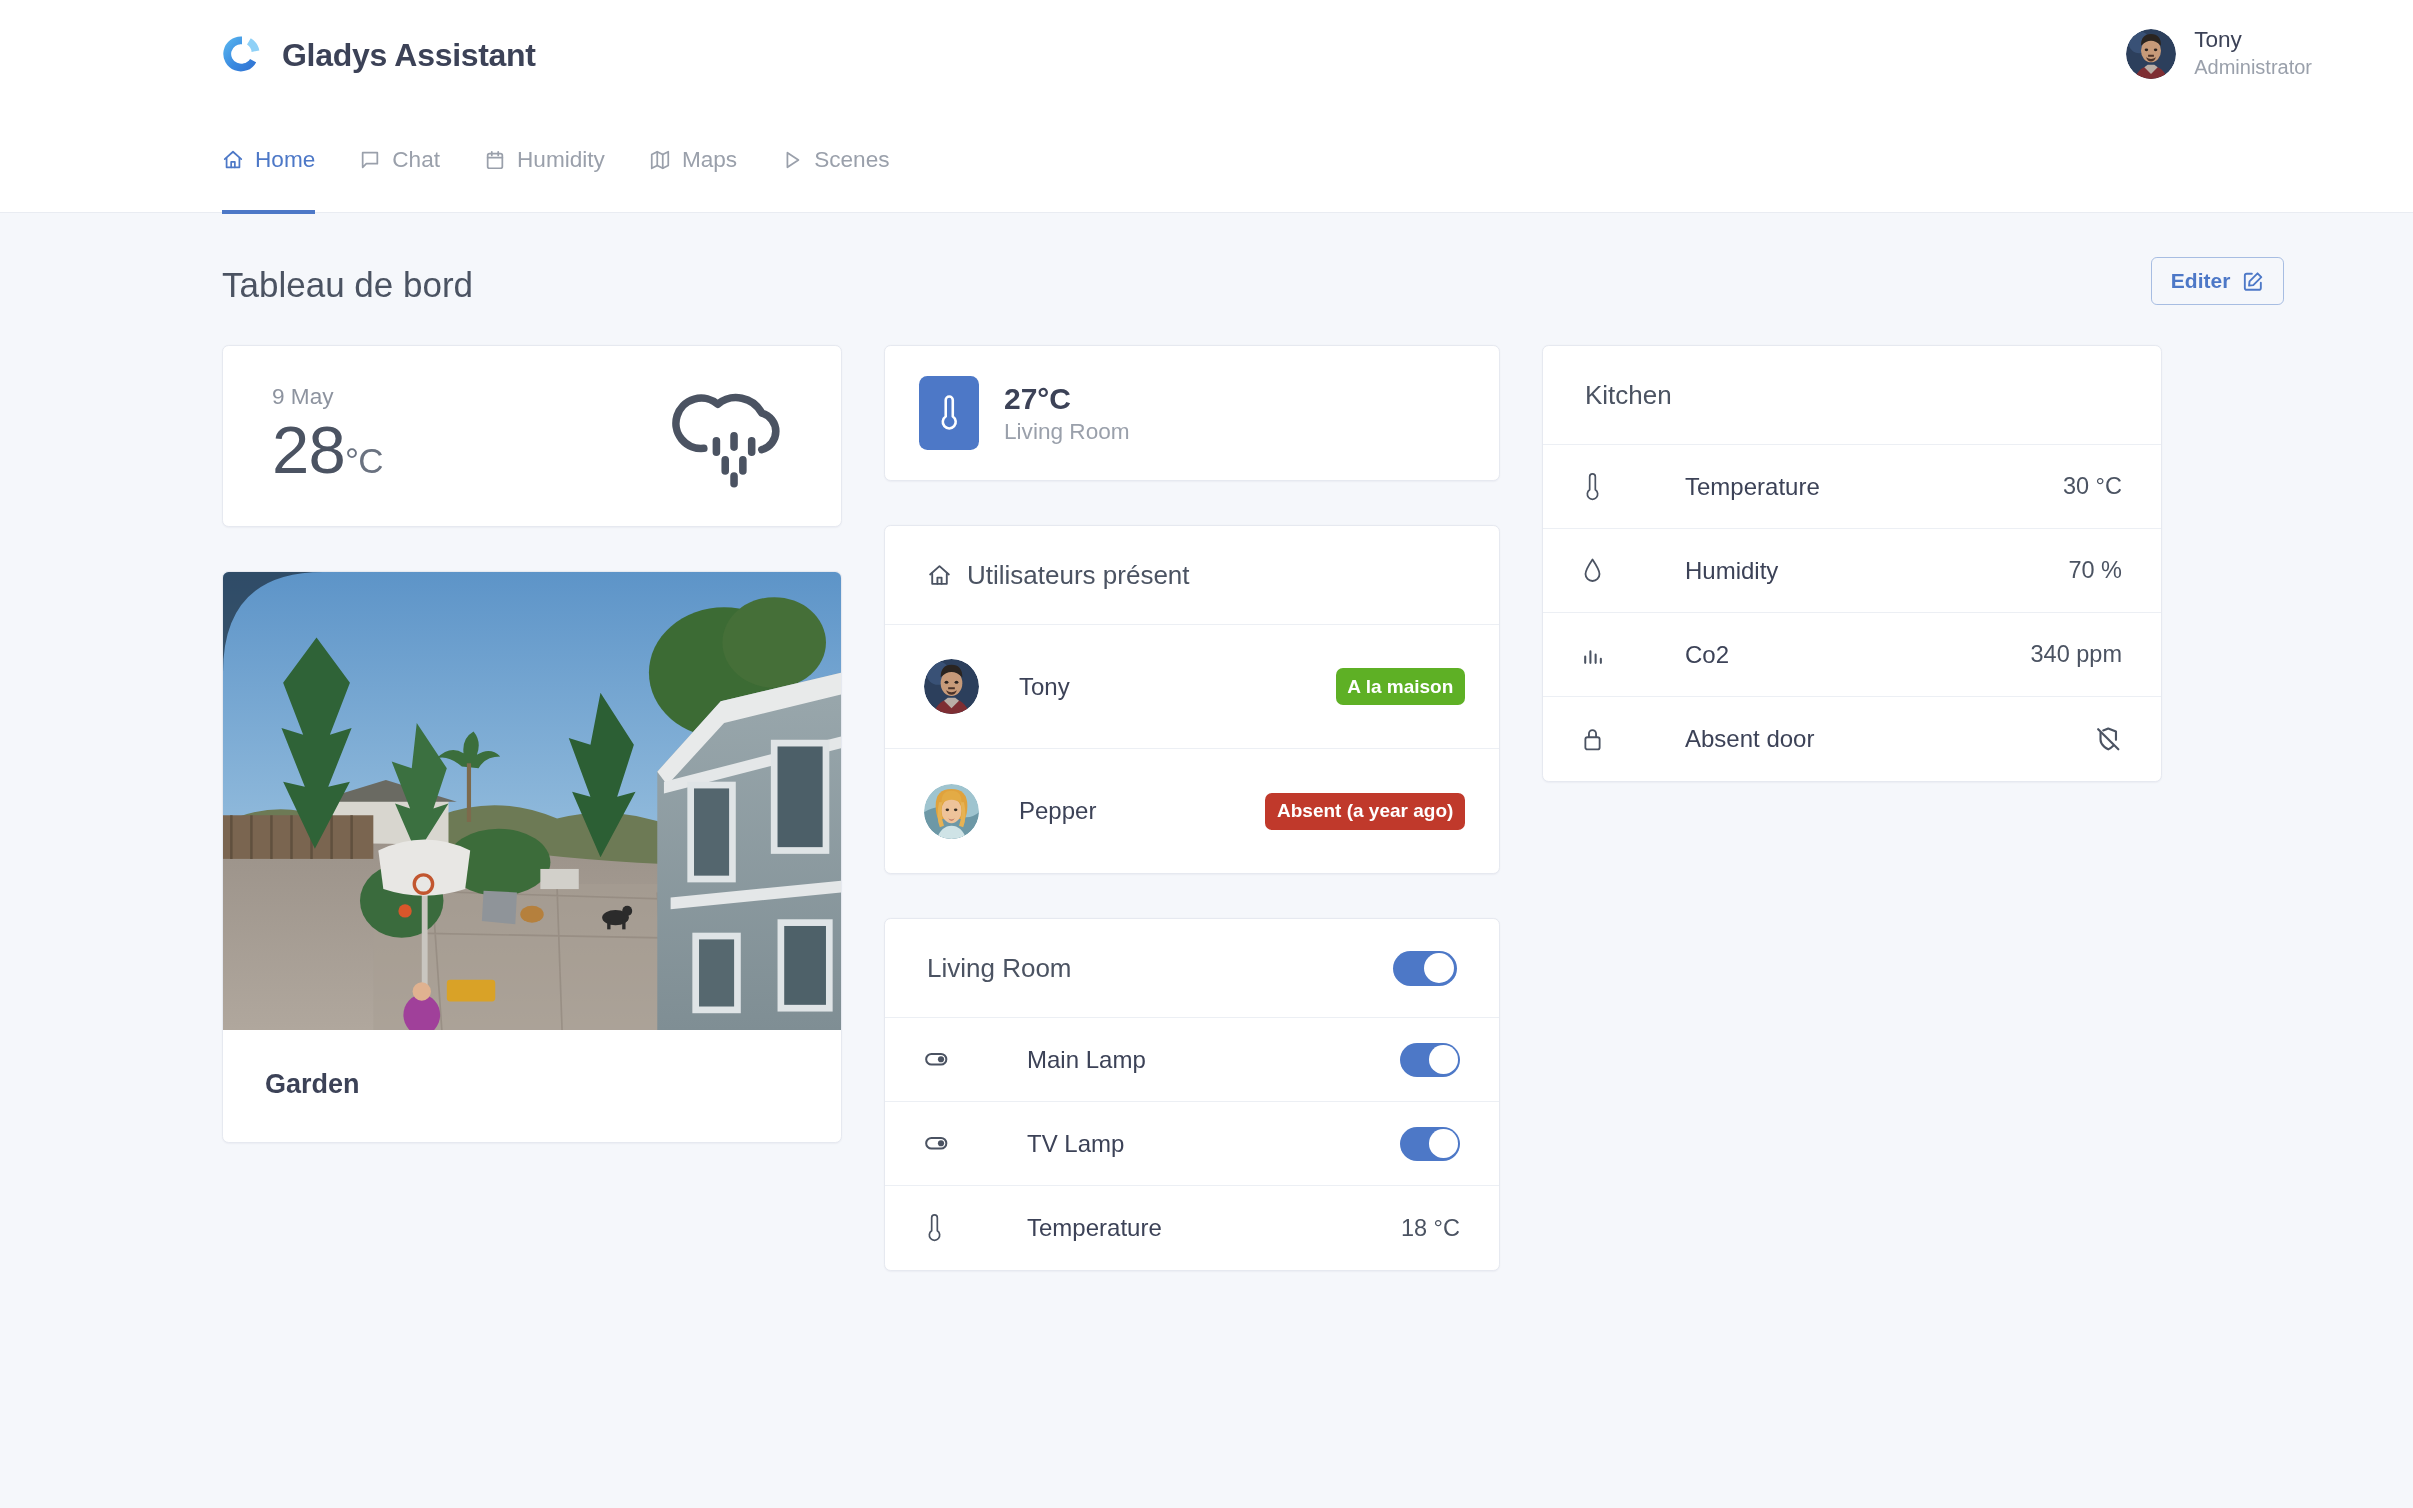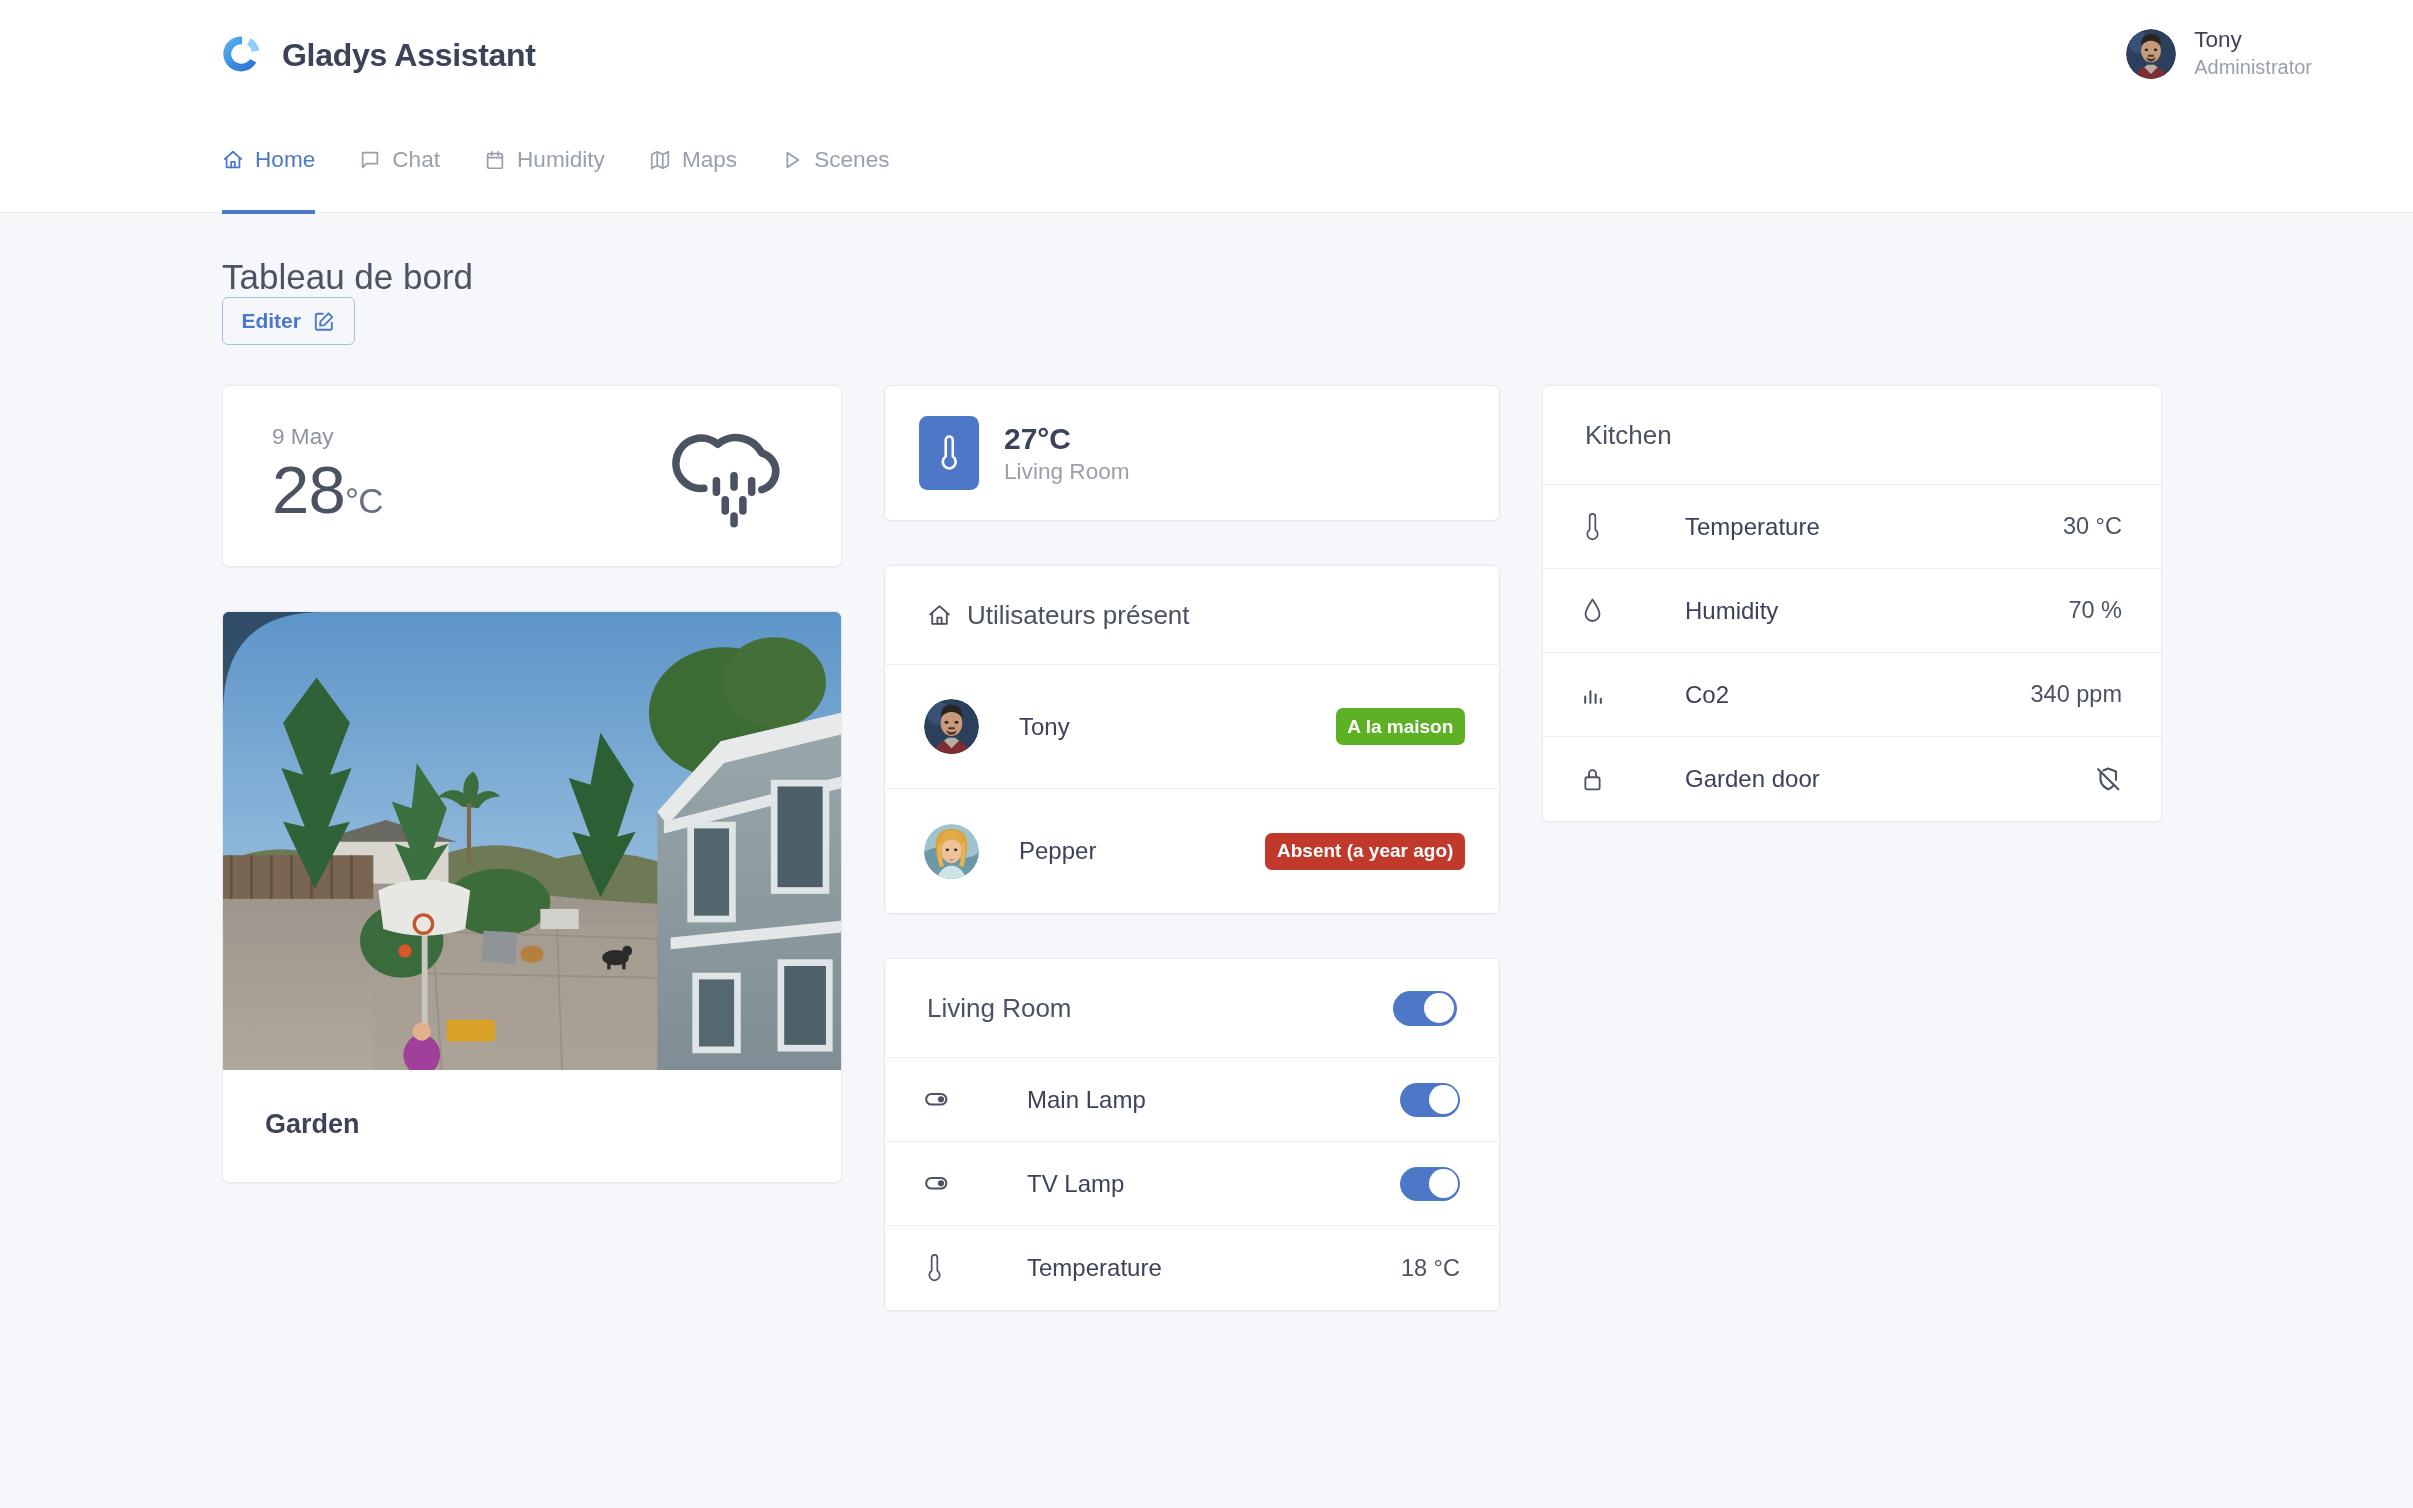--- a/index.html
+++ b/index.html
@@ -68,25 +68,24 @@
     position: absolute;
     left: 0; right: 22px; bottom: -1.7px;
     height: 3.4px;
     background: #4d78c7;
   }
 
   
   .page { padding: 44px 101px 0 222px; }
   .page-head {
     display: flex;
-    align-items: flex-start;
+    align-items: flex-end;
     justify-content: space-between;
     margin-bottom: 40px;
     padding-right: 28px;
-    flex-direction: column;
   }
   .page-title { font-size: 35px; color: #4b5362; font-weight: normal; }
   .edit-btn {
     display: inline-flex; align-items: center; gap: 11.7px;
     border: 1.7px solid #a7bde2;
     border-radius: 5.9px;
     background: transparent;
     color: #4d78c7;
     font-size: 21px;
     font-weight: bold;
@@ -612,21 +611,21 @@
           </span>
         </div>
 
         <div class="dev-row">
           <span class="dev-icon">
             <svg width="25" height="28.5" viewBox="0 0 24 28" fill="none" stroke="#4b5362" stroke-width="1.8" stroke-linejoin="round">
               <rect x="5" y="12" width="14" height="12" rx="2"></rect>
                 <path d="M8.5 12V8.5a3.5 3.5 0 0 1 7 0V12"></path>
             </svg>
           </span>
-          <span class="dev-label">Garden door</span>
+          <span class="dev-label">Absent door</span>
           <span class="dev-right">
             <svg width="28.5" height="28.5" viewBox="0 0 24 24" fill="none" stroke="#4b5362" stroke-width="1.8" stroke-linecap="round" stroke-linejoin="round">
               <path d="M18.5 12.5V5.5l-6.5-2.5-4.2 1.6"></path>
               <path d="M5.5 6.6v5.9c0 5 6.5 8 6.5 8 s2.3-1.1 4.2-3"></path>
               <path d="M3.5 3.5l17 17"></path>
             </svg>
           </span>
         </div>
       </div>
 

